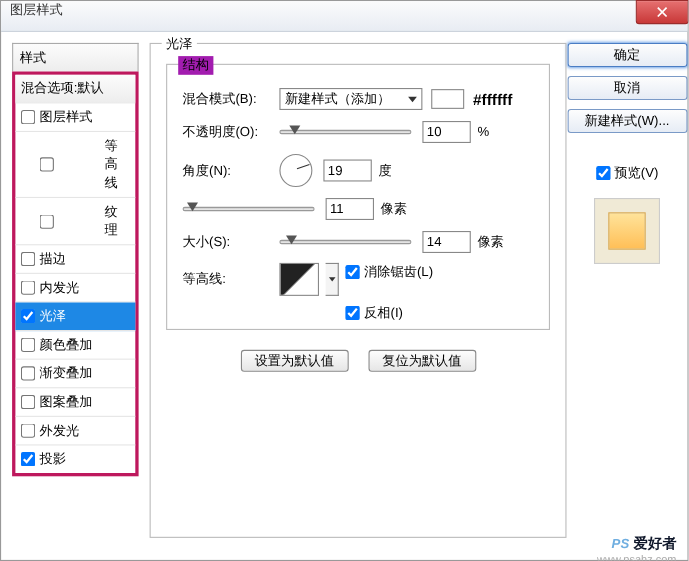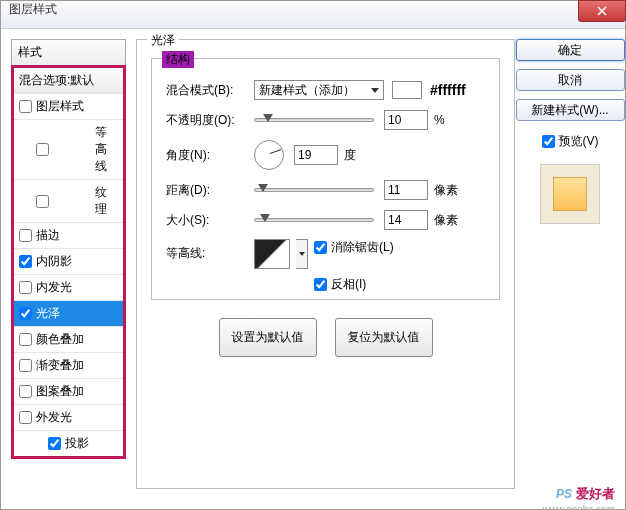--- a/index.html
+++ b/index.html
@@ -7,21 +7,21 @@
 .window{width:626px;height:510px;background:#fff;border:1px solid #999;box-shadow:2px 2px 8px rgba(0,0,0,0.3);position:relative;}
 .titlebar{height:28px;background:linear-gradient(#fbfbfc,#e8ecf3);border-bottom:1px solid #c7cfd9;display:flex;padding-left:8px;position:relative;}
 .titlebar-text{color:#333;}
 .close-btn{position:absolute;right:-1px;top:-1px;width:48px;height:22px;background:linear-gradient(#e67070,#c83838);border:1px solid #9a2b2b;border-radius:0 0 3px 3px;display:flex;align-items:center;justify-content:center;cursor:pointer;}
 .close-btn svg{width:10px;height:10px;}
 .content{display:flex;padding:10px;height:calc(100% - 28px);}
 .sidebar{width:115px;margin-right:10px;}
 .sidebar-header{background:linear-gradient(#fcfcfc,#ededed);border:1px solid #aaa;border-bottom:none;padding:4px 6px;}
 .sidebar-list{border:3px solid #be185d;}
 .sidebar-item{padding:4px 5px;display:flex;align-items:center;cursor:pointer;border-bottom:1px solid #e5e5e5;}
-.sidebar-item:last-child{border-bottom:none;justify-content:center;}
+.sidebar-item:last-child{border-bottom:none;}
 .sidebar-item.blend{background:linear-gradient(#fcfcfc,#ededed);}
 .sidebar-item.selected{background:#1e88e5;color:#fff;}
 .sidebar-item input[type=checkbox]{margin-right:4px;}
 .sidebar-item.indent{padding-left:22px;gap:42px;}
 .main{flex:1;position:relative;}
 .fieldset{border:1px solid #bbb;padding:10px 14px 14px;position:relative;height:450px;}
 .fieldset-title{position:absolute;top:-8px;left:10px;background:#fff;padding:0 4px;}
 .fieldset-inner{border:1px solid #bbb;padding:12px 14px 18px;margin-top:8px;position:relative;}
 .fieldset-inner-title{position:absolute;top:-8px;left:10px;background:#a21caf;padding:0 4px;}
 .row{display:flex;align-items:center;margin:8px 0;height:22px;}
@@ -34,30 +34,30 @@
 .slider-thumb{position:absolute;top:-5px;width:0;height:0;border-left:5px solid transparent;border-right:5px solid transparent;border-top:8px solid #555;}
 .num-input{width:44px;height:20px;border:1px solid #888;padding:0 3px;background:#fff;text-align:left;}
 .unit{margin-left:6px;}
 .angle-dial{width:30px;height:30px;border:1px solid #888;border-radius:50%;background:#fff;position:relative;margin-right:10px;}
 .angle-dial::after{content:"";position:absolute;width:12px;height:1px;background:#333;top:12px;left:15px;transform:rotate(-19deg);transform-origin:left center;}
 .contour{width:36px;height:30px;border:1px solid #888;background:linear-gradient(135deg,#222 0%,#222 48%,#fff 52%,#fff 100%);margin-right:6px;display:inline-block;}
 .contour-arrow{width:12px;height:30px;border:1px solid #888;border-left:none;display:inline-flex;align-items:center;justify-content:center;background:#f4f4f4;}
 .contour-arrow .arrow{border-left:3px solid transparent;border-right:3px solid transparent;border-top:4px solid #333;}
 .chk-stack{display:flex;flex-direction:column;gap:20px;margin-left:6px;}
 .chk-stack label{display:flex;align-items:center;gap:4px;}
-.btn{height:39px;padding:0 12px;border:1px solid #888;background:linear-gradient(#fdfdfd,#e6e6e6);border-radius:3px;cursor:pointer;text-align:right;}
+.btn{height:20px;padding:0 12px;border:1px solid #888;background:linear-gradient(#fdfdfd,#e6e6e6);border-radius:3px;cursor:pointer;text-align:right;}
 .btn-row{display:flex;gap:18px;justify-content:center;margin-top:18px;}
 .rightcol{width:100px;padding-left:10px;display:flex;flex-direction:column;align-items:center;gap:8px;}
 .rbtn{width:109px;height:22px;border:1px solid #7a9ac7;background:linear-gradient(#fdfdfd,#e6ecf5);border-radius:3px;cursor:pointer;}
 .rbtn.primary{border:1px solid #4a7dc4;box-shadow:0 0 3px #6fa3e6;}
-.preview-chk{display:flex;align-items:center;gap:4px;margin-top:4px;}
+.preview-chk{display:flex;align-items:center;gap:4px;margin-top:20px;}
 .preview-box{width:60px;height:60px;background:#f0ead6;border:1px solid #ccc;display:flex;align-items:center;justify-content:center;margin-top:6px;}
 .preview-inner{width:34px;height:34px;background:linear-gradient(#ffe39a,#ffbf57);border:1px solid #d8a850;}
 .watermark{position:absolute;right:10px;bottom:6px;font-size:16px;color:#6faee0;font-style:italic;font-weight:bold;display:flex;align-items:baseline;gap:4px;}
-.watermark .chn{color:#be185d;font-style:normal;font-size:13px;}
+.watermark .chn{color:#0f172a;font-style:normal;font-size:13px;}
 .watermark .url{position:absolute;right:0;bottom:-12px;font-size:10px;color:#aaa;font-style:normal;font-weight:normal;}
 </style>
 </head>
 <body>
 
 <div class="window">
   <div class="titlebar">
     <span class="titlebar-text">图层样式</span>
     <div class="close-btn">
       <svg viewBox="0 0 10 10">
@@ -83,24 +83,20 @@
           </div>
           <div class="sidebar-item indent">
             <input type="checkbox" style="">
             <span>纹理</span>
           </div>
           <div class="sidebar-item">
             <input type="checkbox" style="">
             <span>描边</span>
           </div>
           <div class="sidebar-item">
-            <input type="checkbox" checked="" style="">
-            <span>内阴影</span>
-          </div>
-          <div class="sidebar-item">
             <input type="checkbox" style="">
             <span>内发光</span>
           </div>
           <div class="sidebar-item selected">
             <input type="checkbox" checked="" style="">
             <span>光泽</span>
           </div>
           <div class="sidebar-item">
             <input type="checkbox" style="">
             <span>颜色叠加</span>
@@ -150,21 +146,20 @@
           </div>
 
           <div class="row" style="height:32px">
             <span class="row-label">角度(N):</span>
             <div class="angle-dial"></div>
             <input class="num-input" value="19" style="">
             <span class="unit">度</span>
           </div>
 
           <div class="row">
-            <span class="row-label">距离(D):</span>
             <div class="slider">
                 <div class="slider-thumb" style="left:3px"></div>
               </div>
             <input class="num-input" value="11" style="">
             <span class="unit">像素</span>
           </div>
 
           <div class="row">
             <span class="row-label">大小(S):</span>
             <div class="slider">

